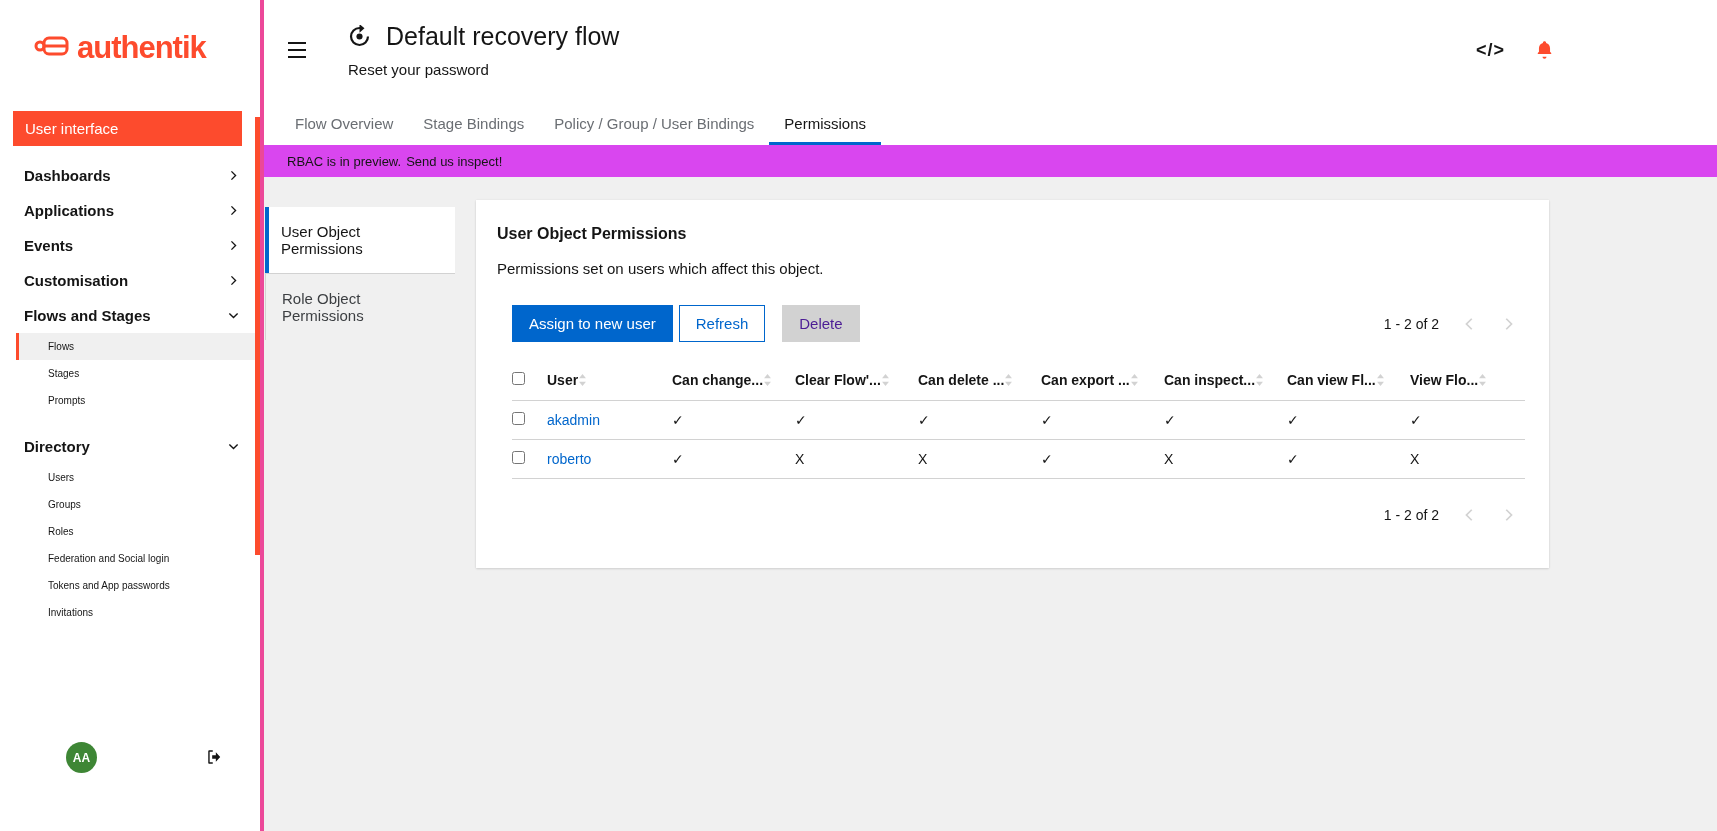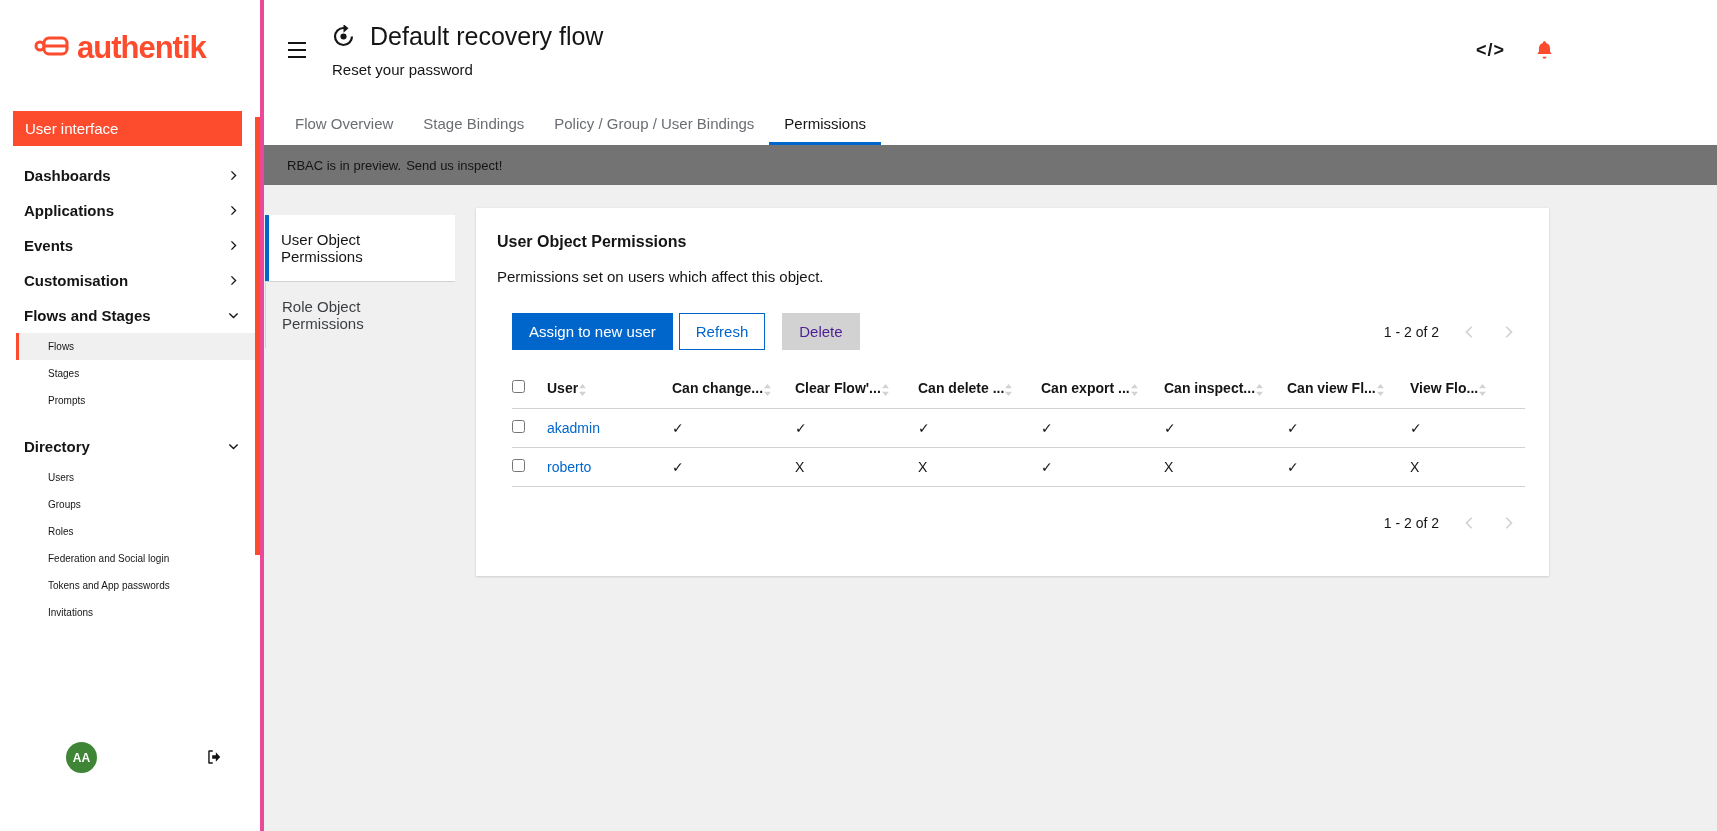--- a/index.html
+++ b/index.html
@@ -19,33 +19,33 @@
   .section-gap { height: 15px; }
   .sidebar-footer { position: absolute; left: 16px; bottom: 57px; width: 100%; height: 32px; }
   .avatar { position: absolute; left: 50px; top: 0; width: 31px; height: 31px; border-radius: 50%; background: #3e8635; color: #fff; font-size: 12px; font-weight: bold; display: flex; align-items: center; justify-content: center; cursor: pointer; }
   .logout { position: absolute; left: 189px; top: 6px; cursor: pointer; line-height: 0; }
 
   
   .main { flex: 1; display: flex; flex-direction: column; position: relative; min-width: 0; }
   .topbar { background: #fff; position: relative; height: 107px; flex: 0 0 auto; }
   .hamburger { position: absolute; left: 24px; top: 42px; width: 18px; cursor: pointer; }
   .hamburger div { height: 2px; background: #151515; margin: 0 0 5px 0; }
-  .title-block { position: absolute; left: 68px; top: 22px; }
+  .title-block { position: absolute; left: 84px; top: 22px; }
   .title-row { display: flex; align-items: center; gap: 15px; }
   .page-title { font-size: 25px; font-weight: 500; }
   .page-subtitle { font-size: 15px; margin-top: 10px; }
   .topbar-icons { position: absolute; right: 163px; top: 40px; display: flex; align-items: center; gap: 30px; }
   .code-icon { font-size: 18px; font-weight: bold; letter-spacing: 1px; cursor: pointer; }
   .bell { cursor: pointer; line-height: 0; }
 
   .tabs { display: flex; padding-left: 16px; background: #fff; flex: 0 0 auto; }
   .tab { padding: 8px 15px 10px 15px; font-size: 15px; color: #6a6e73; border-bottom: 3px solid transparent; cursor: pointer; white-space: nowrap; }
   .tab.active { color: #151515; border-bottom-color: #0066cc; }
 
-  .banner { background: #737373; height: 40px; display: flex; align-items: center; padding-left: 23px; font-size: 13px; flex: 0 0 auto; }
+  .banner { background: #d946ef; height: 32px; display: flex; align-items: center; padding-left: 23px; font-size: 13px; flex: 0 0 auto; }
   .banner a { color: #151515; margin-left: 5px; cursor: pointer; }
 
   .content { flex: 1; background: #f0f0f0; position: relative; padding: 23px 168px 0 212px; }
   .vtabs { position: absolute; left: 1px; top: 30px; width: 190px; }
   .vtab { padding: 16px; font-size: 15px; cursor: pointer; }
   .vtab.active { background: #fff; border-left: 4px solid #0066cc; padding-left: 12px; color: #151515; }
   .vtab.inactive { border-left: 1px solid #d2d2d2; border-top: 1px solid #d2d2d2; color: #3c3f42; }
 
   .card { background: #fff; box-shadow: 0 1px 2px rgba(3,3,3,.12), 0 0 2px rgba(3,3,3,.06); min-height: 359px; padding: 25px 24px 45px 21px; }
   .card-heading { font-size: 16px; font-weight: bold; }
@@ -55,21 +55,21 @@
   .btn { font-size: 15px; padding: 9px 16px; border: 1px solid transparent; cursor: pointer; font-family: inherit; }
   .btn-primary { background: #0066cc; color: #fff; }
   .btn-secondary { background: #fff; color: #0066cc; border-color: #0066cc; margin-left: 6px; }
   .btn-disabled { background: #d2d2d2; color: #4c1d95; margin-left: 17px; cursor: default; }
   .pager { margin-left: auto; display: flex; align-items: center; font-size: 14px; }
   .arrows { display: flex; gap: 24px; margin-left: 24px; margin-right: 10px; }
   .arrow { cursor: default; line-height: 0; }
 
   table { border-collapse: collapse; width: 100%; margin-top: 18px; table-layout: fixed; }
   th { text-align: left; font-size: 14px; font-weight: bold; padding: 12px 4px 12px 0; border-bottom: 1px solid #d2d2d2; }
-  .th-inner { display: flex; align-items: flex-end; gap: 0; white-space: nowrap; overflow: hidden; }
+  .th-inner { display: flex; align-items: center; gap: 0; white-space: nowrap; overflow: hidden; }
   td { font-size: 14px; padding: 11px 4px 11px 0; border-bottom: 1px solid #d2d2d2; }
   td a { color: #0066cc; text-decoration: none; cursor: pointer; }
   .pager-bottom { margin-top: 28px; display: flex; align-items: center; justify-content: flex-end; font-size: 14px; }
   input[type="checkbox"] { width: 13px; height: 13px; cursor: pointer; }
 </style>
 </head>
 <body>
 
 <div class="app">
 

